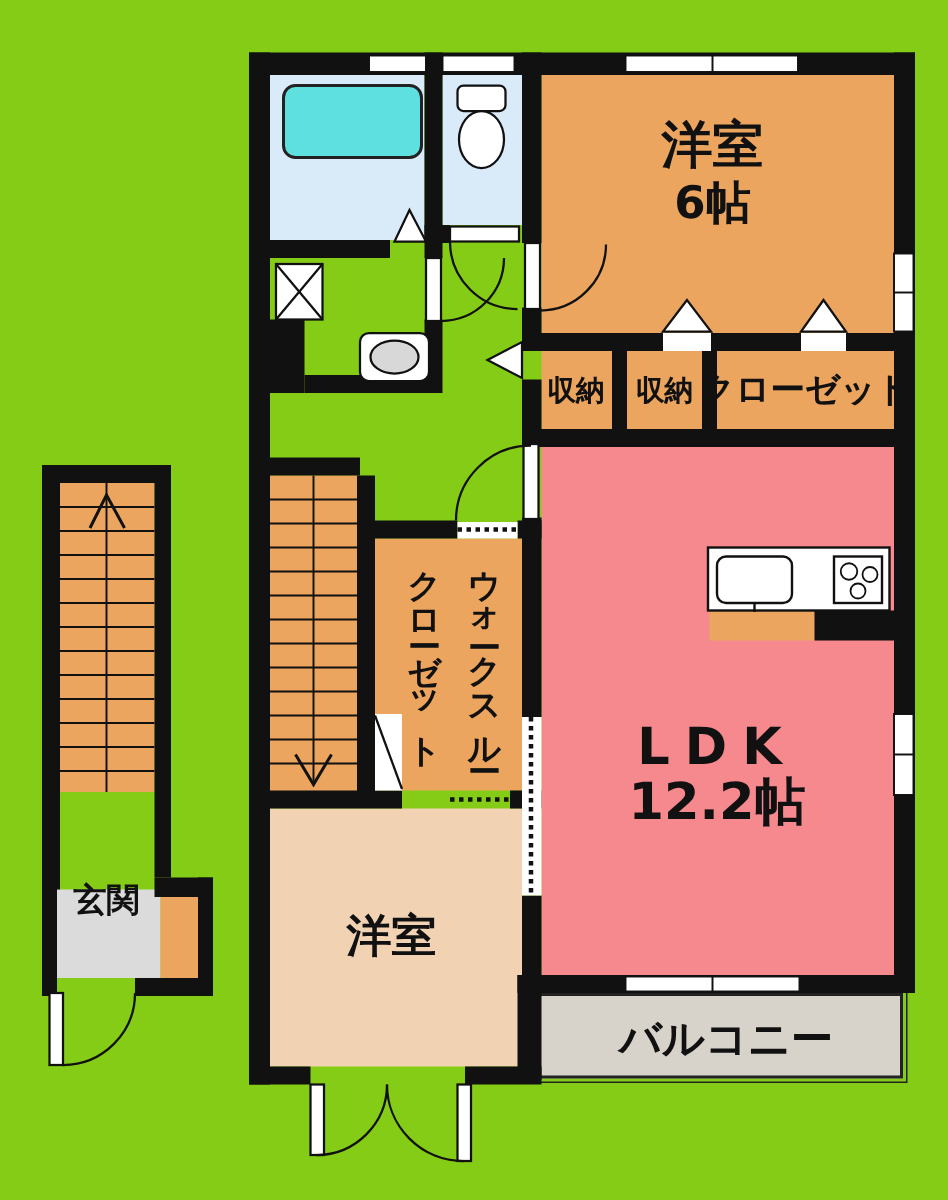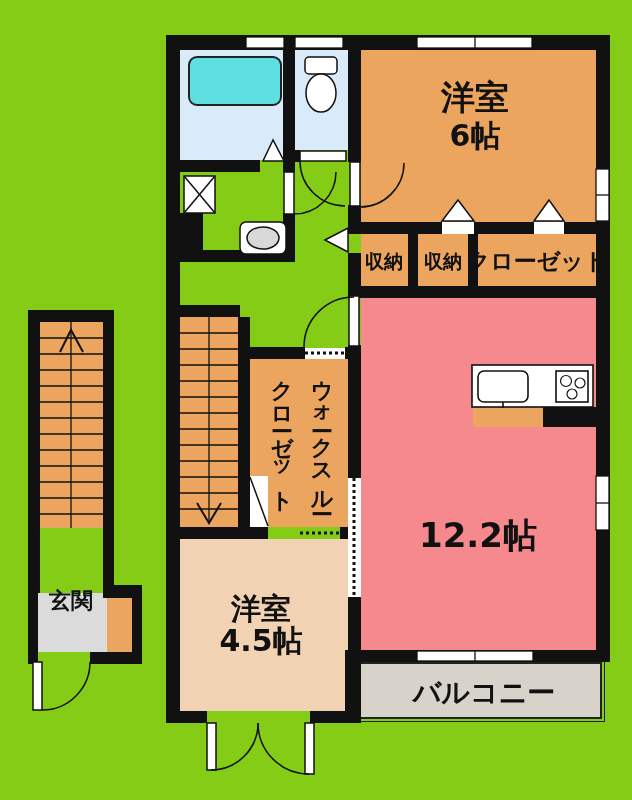--- a/index.html
+++ b/index.html
@@ -201,19 +201,19 @@
       <circle cx="566" cy="381" r="5.5" fill="#fff" stroke-width="1.2"></circle>
       <circle cx="580" cy="383" r="5" fill="#fff" stroke-width="1.2"></circle>
       <circle cx="572" cy="394" r="5" fill="#fff" stroke-width="1.2"></circle>
     </g>
   </svg>
 
   <div class="lbl" style="left:475px;top:116px;font-size:34px"><span>洋室</span><br><span style="font-size:30px">6帖</span></div>
   <div class="lbl" style="left:384px;top:261px;font-size:19px">収納</div>
   <div class="lbl" style="left:443px;top:261px;font-size:19px">収納</div>
   <div class="lbl" style="left:537px;top:261px;font-size:23px">クローゼット</div>
-  <div class="lbl" style="left:478px;top:517px;font-size:34px"><br><span>12.2帖</span></div>
+  <div class="lbl" style="left:478px;top:517px;font-size:34px"><span style="letter-spacing:10px">LDK</span><br><span>12.2帖</span></div>
   <div class="vlbl" style="left:262px;top:365px;height:162px;font-size:22px"><span>ウォークスルー</span>
 <span>クローゼット</span></div>
-  <div class="lbl" style="left:261px;top:625px;font-size:30px"><span>洋室</span><br><span>4.5帖</span></div>
+  <div class="lbl" style="left:261px;top:625px;font-size:30px"><span>洋室</span><br></div>
   <div class="lbl" style="left:71px;top:601px;font-size:22px">玄関</div>
   <div class="lbl" style="left:484px;top:693px;font-size:28px">バルコニー</div>
 </div>
 
 </body></html>

